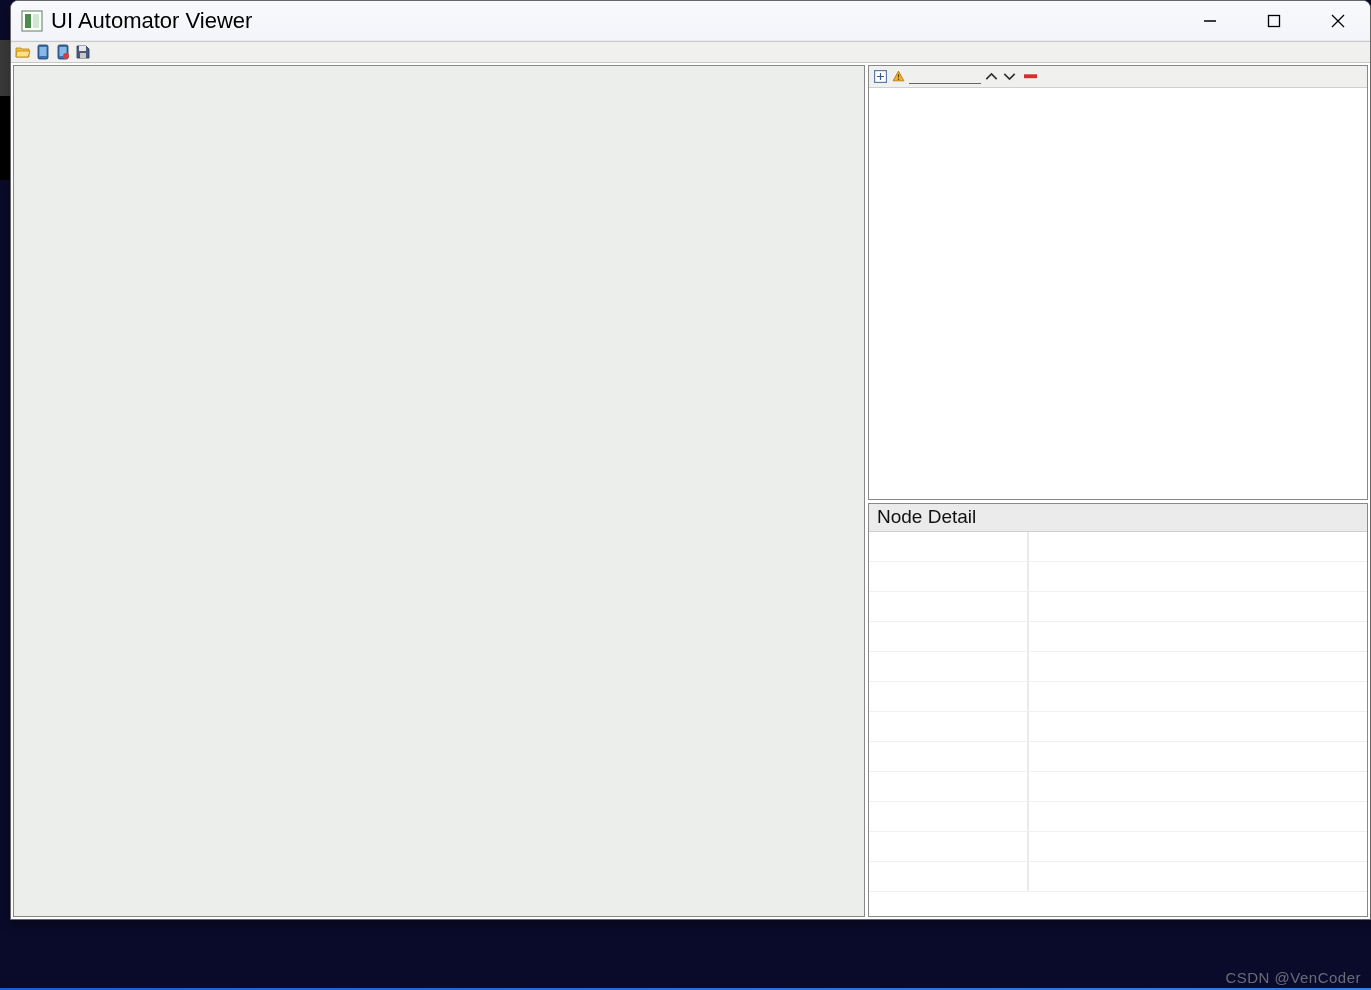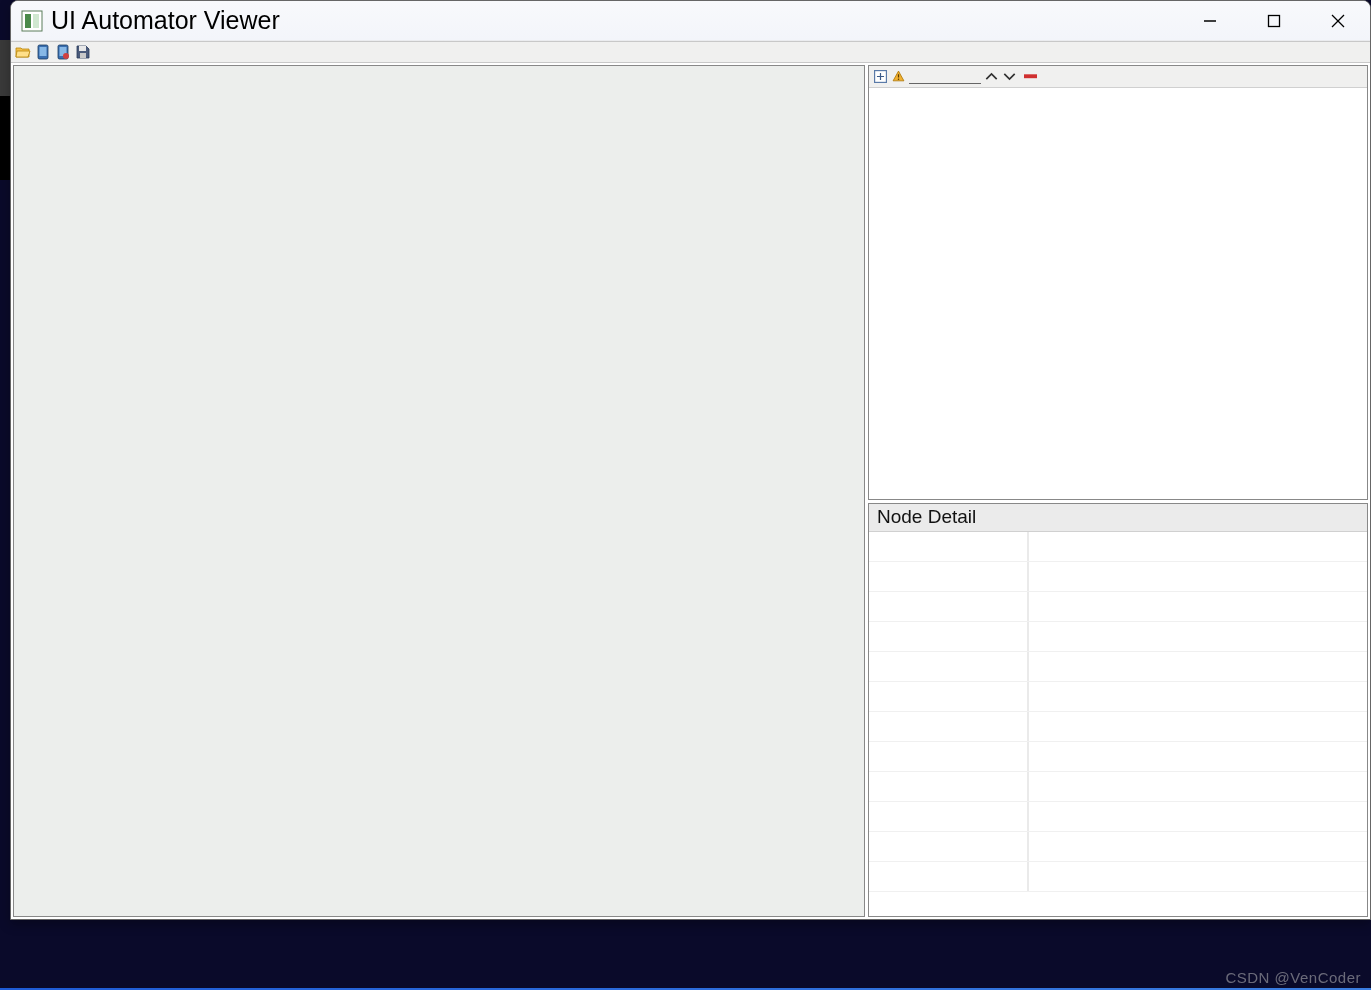--- a/index.html
+++ b/index.html
@@ -36,21 +36,21 @@
     display: flex;
     align-items: center;
     padding-left: 10px;
     border-bottom: 1px solid rgba(0,0,0,0.05);
   }
   .titlebar .app-icon {
     width: 22px; height: 22px;
     margin-right: 8px;
   }
   .titlebar .title {
-    font-size: 25px;
+    font-size: 22px;
     color: #000;
   }
   .win-controls {
     margin-left: auto;
     display: flex;
     height: 100%;
   }
   .win-btn {
     width: 64px; height: 100%;
     display: flex; align-items: center; justify-content: center;

